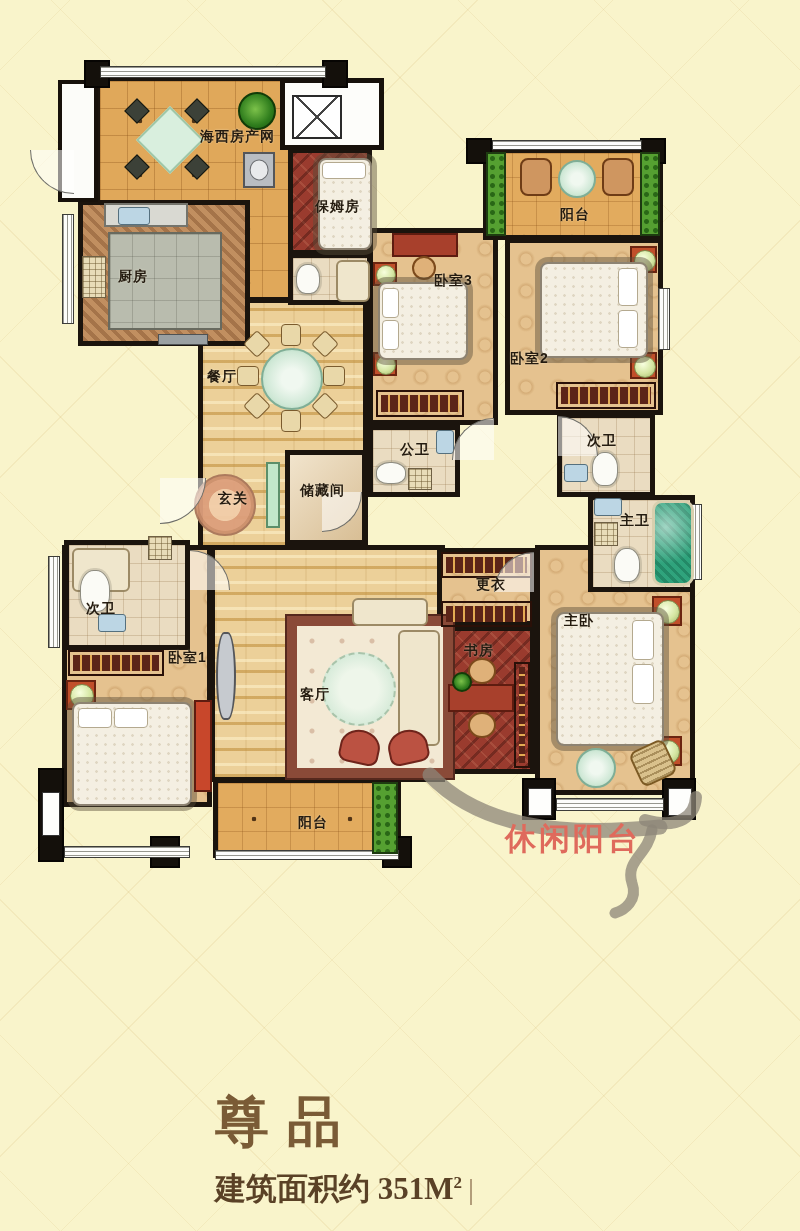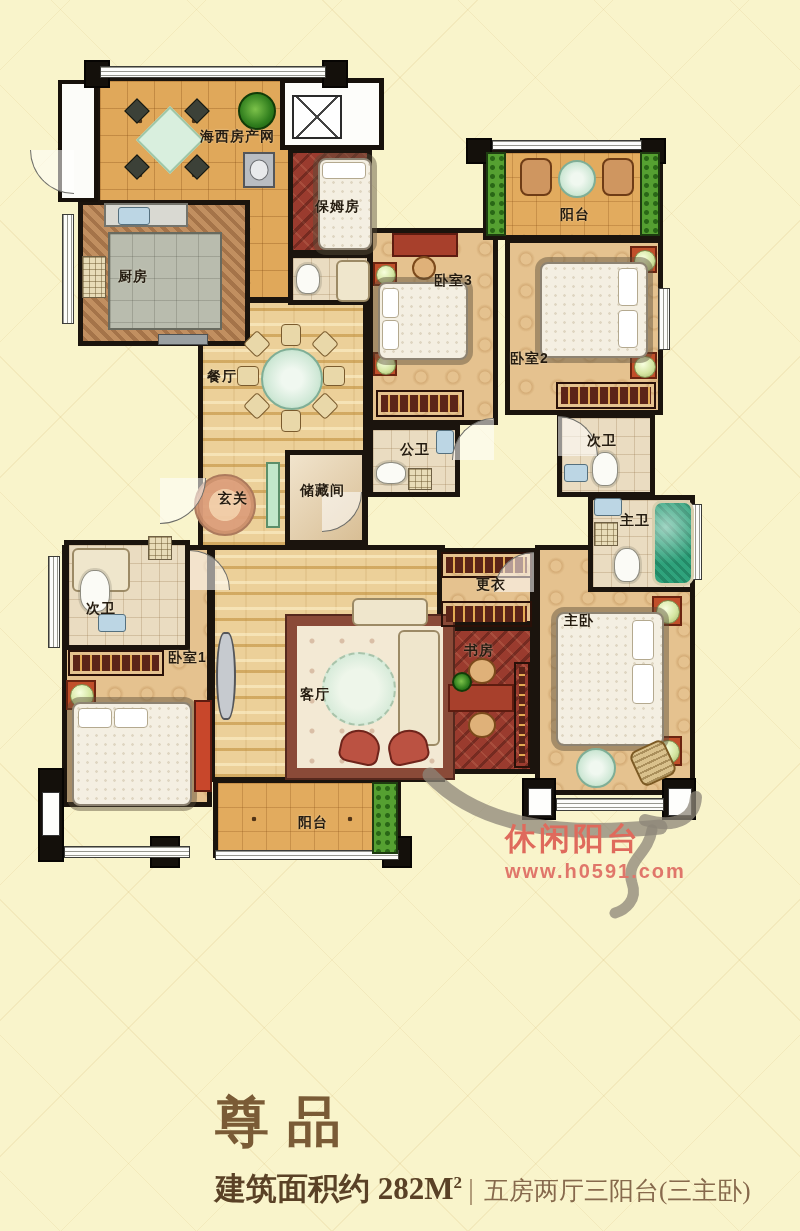--- a/index.html
+++ b/index.html
@@ -347,21 +347,19 @@
   <span class="lbl" style="left:298px;top:814px">阳台</span>
 </div>
 
 <svg class="wm-swoosh" style="left: 410px; top: 735px; width: 310px; height: 190px; position: absolute;" viewBox="0 0 310 190">
   <path d="M20 40 C 70 92, 150 102, 250 92" fill="none" stroke="#8c8678" stroke-width="15" stroke-linecap="round" opacity="0.75"></path>
   <path d="M235 85 C 270 95, 285 80, 286 62" fill="none" stroke="#8c8678" stroke-width="12" stroke-linecap="round" opacity="0.75"></path>
   <path d="M242 95 C 238 120, 215 125, 222 148 C 228 165, 215 175, 205 178" fill="none" stroke="#8c8678" stroke-width="11" stroke-linecap="round" opacity="0.75"></path>
 </svg>
 <div class="wm" style="left: 505px; top: 818px; position: absolute;">
   <div class="wm-name">休闲阳台</div>
-  <div class="wm-url">www.h0591.com</div>
 </div>
 
 <div class="cap-title">尊品</div>
 <div class="cap-row">
-  <span class="cap-area"><span>建筑面积约 </span><span>282M</span><sup>2</sup></span>
+  <span class="cap-area"><span>建筑面积约 </span><span>351M</span><sup>2</sup></span>
   <span class="cap-div">|</span>
-  <span class="cap-desc">五房两厅三阳台(三主卧)</span>
 </div>
 
 </body></html>

